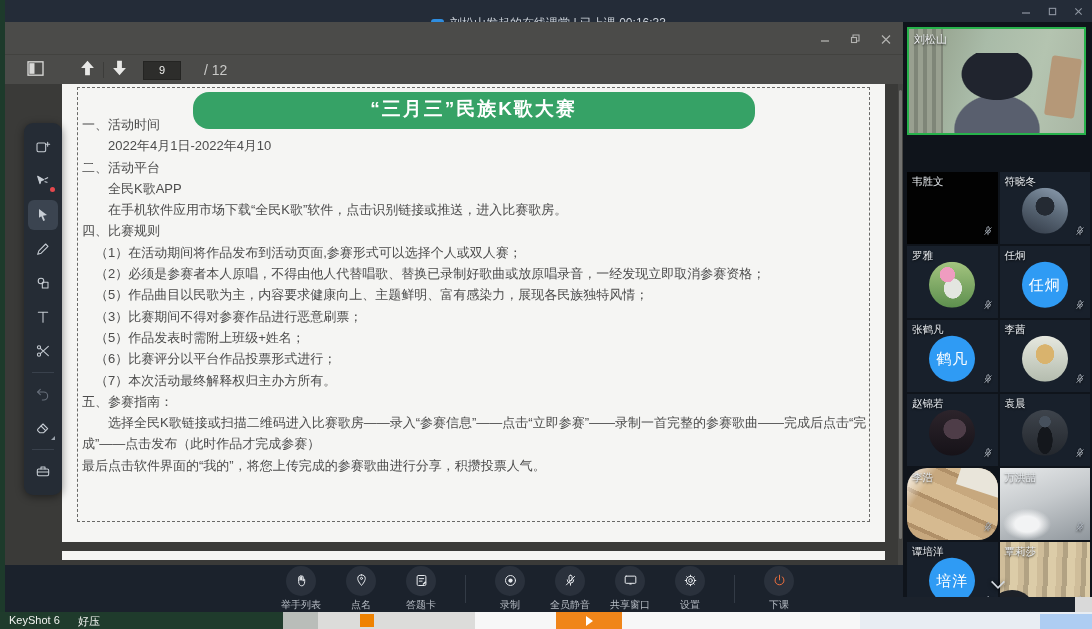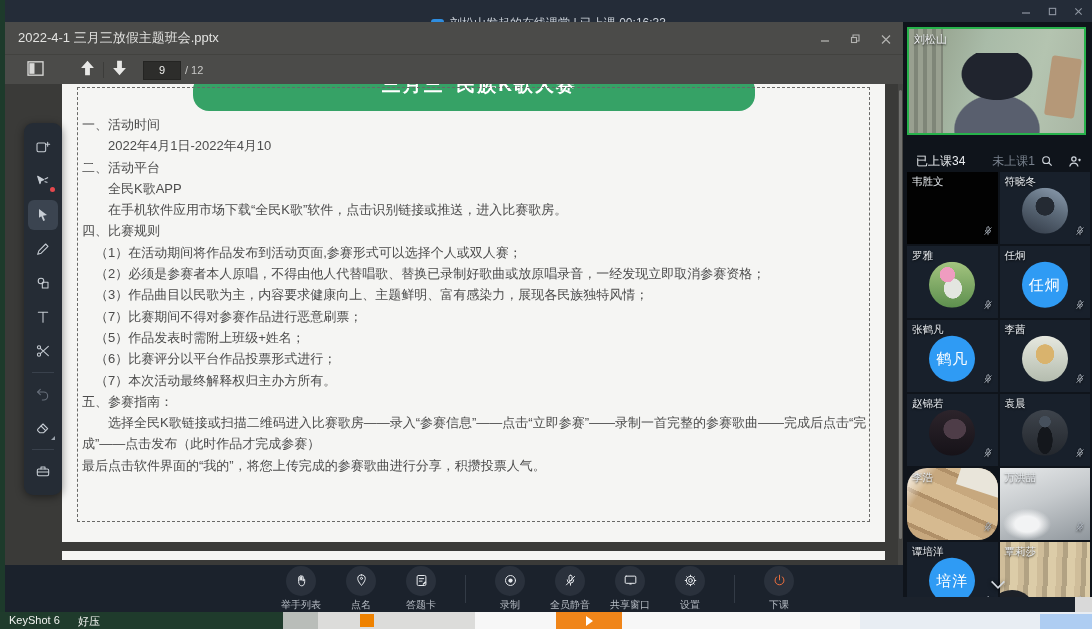--- a/index.html
+++ b/index.html
@@ -24,28 +24,28 @@
   .main-window{position:absolute;left:5px;top:22px;width:898px;height:590px;background:#3a3a38;}
   .doc-header{position:absolute;left:0;top:0;width:100%;height:32px;background:#4b4b49;}
   .doc-title{position:absolute;left:13px;top:7px;font-size:13px;color:#e3e3e1;}
   .doc-controls{position:absolute;right:12px;top:9px;display:flex;gap:20px;color:#b3b3b1;}
   .doc-nav{position:absolute;left:0;top:32px;width:100%;height:30px;background:#4b4b49;border-top:1px solid #42423f;display:flex;align-items:center;}
   .pane-toggle{margin-left:22px;}
   .nav-arrows{margin-left:36px;display:flex;align-items:center;gap:8px;}
   .nav-sep{width:1px;height:16px;background:#3c3c3a;}
   .page-box{margin-left:16px;width:36px;height:17px;background:#2d2d2b;border:1px solid #242422;
     color:#efefed;font-size:11px;display:flex;align-items:center;justify-content:center;}
-  .page-total{margin-left:4px;color:#c9c9c7;font-size:11px;}
+  .page-total{margin-left:23px;color:#c9c9c7;font-size:14px;}
   
   .canvas{position:absolute;left:0;top:62px;width:898px;height:481px;background:#3a3a38;overflow:hidden;}
   .slide{position:absolute;left:57px;top:-10px;width:823px;height:468px;background:#f5f5f3;}
   .banner{
-    position:absolute;left:50%;transform:translateX(-50%);top:0;width:562px;height:37px;
-    border-radius:16px;display:flex;align-items:flex-end;justify-content:center;
-    color:#fff;font-size:19px;font-weight:bold;letter-spacing:2px;padding-bottom:13px;box-sizing:border-box;
+    position:absolute;left:50%;transform:translateX(-50%);top:18px;width:562px;height:37px;
+    border-radius:16px;display:flex;align-items:center;justify-content:center;
+    color:#fff;font-size:19px;font-weight:bold;letter-spacing:2px;padding-bottom:4px;box-sizing:border-box;
   }
   .dashed-box{position:absolute;left:15px;right:15px;top:13px;height:435px;border:1px dashed #696967;box-sizing:border-box;}
   .slide-text{position:absolute;left:20px;right:12px;top:40px;font-size:13px;line-height:21.3px;color:#4c4c4c;}
   .slide-text p{margin:0;white-space:pre-wrap;}
   .next-strip{position:absolute;left:57px;top:467px;width:823px;height:9px;background:#f5f5f3;}
   .vscroll{position:absolute;right:0;top:0;width:5px;height:100%;background:#454543;}
   .vscroll .thumb{position:absolute;left:1px;right:1px;top:6px;bottom:26px;background:#72726f;border-radius:2px;}
   
   .float-toolbar{
     position:absolute;left:19px;top:101px;width:38px;background:#252c35;border-radius:9px;
@@ -142,21 +142,20 @@
     <span class="wc">
         <svg width="9" height="9" viewBox="0 0 10 10">
           <path d="M1.5 1.5l7 7M8.5 1.5l-7 7" stroke="currentColor" stroke-width="1.2"></path>
         </svg>
       </span>
   </span>
 </div>
 
 <div class="main-window">
   <div class="doc-header">
-    <span class="doc-title">2022-4-1 三月三放假主题班会.pptx</span>
     <span class="doc-controls">
       <span><svg width="10" height="12" viewBox="0 0 10 12">
             <path d="M1 8h8" stroke="currentColor" stroke-width="1.3"></path>
           </svg></span>
       <span><svg width="11" height="12" viewBox="0 0 11 12">
             <path d="M3 4V2h6v6H7" fill="none" stroke="currentColor" stroke-width="1.1"></path>
             <rect x="1.5" y="4.5" width="5" height="5" fill="none" stroke="currentColor" stroke-width="1.1"></rect>
           </svg></span>
       <span><svg width="10" height="12" viewBox="0 0 10 12">
             <path d="M1 2.5l8 8M9 2.5l-8 8" stroke="currentColor" stroke-width="1.2"></path>
@@ -192,22 +191,22 @@
       <div class="dashed-box"></div>
       <div class="slide-text" id="slide-text">
           <p>一、活动时间</p>
           <p>　　2022年4月1日-2022年4月10</p>
           <p>二、活动平台</p>
           <p>　　全民K歌APP</p>
           <p>　　在手机软件应用市场下载“全民K歌”软件，点击识别链接或推送，进入比赛歌房。</p>
           <p>四、比赛规则</p>
           <p>　（1）在活动期间将作品发布到活动页面,参赛形式可以选择个人或双人赛；</p>
           <p>　（2）必须是参赛者本人原唱，不得由他人代替唱歌、替换已录制好歌曲或放原唱录音，一经发现立即取消参赛资格；</p>
-          <p>　（3）作品曲目以民歌为主，内容要求健康向上、主题鲜明、富有感染力，展现各民族独特风情；</p>
-          <p>　（7）比赛期间不得对参赛作品进行恶意刷票；</p>
+          <p>　（5）作品曲目以民歌为主，内容要求健康向上、主题鲜明、富有感染力，展现各民族独特风情；</p>
+          <p>　（3）比赛期间不得对参赛作品进行恶意刷票；</p>
           <p>　（5）作品发表时需附上班级+姓名；</p>
           <p>　（6）比赛评分以平台作品投票形式进行；</p>
           <p>　（7）本次活动最终解释权归主办方所有。</p>
           <p>五、参赛指南：</p>
           <p>　　选择全民K歌链接或扫描二维码进入比赛歌房——录入“参赛信息”——点击“立即参赛”——录制一首完整的参赛歌曲——完成后点击“完成”——点击发布（此时作品才完成参赛）</p>
           <p>最后点击软件界面的“我的”，将您上传完成的参赛歌曲进行分享，积攒投票人气。</p>
         </div>
     </div>
     <div class="next-strip"></div>
     <div class="vscroll">
@@ -365,39 +364,20 @@
       </div>
     </div>
 </div>
 
 <div class="sidebar">
   <div class="teacher">
     <div class="curtain"></div>
     <div class="wardrobe"></div>
     <div class="person"></div>
     <span class="tname">刘松山</span>
-  </div>
-  <div class="roster-tabs">
-    <span class="tab-on">已上课34</span>
-    <span class="tab-off">未上课1</span>
-    <span class="roster-icons">
-      <span>
-          <svg width="14" height="14" viewBox="0 0 24 24" fill="none" stroke="currentColor" stroke-width="2">
-            <circle cx="10.5" cy="10.5" r="5.8"></circle>
-            <path d="M15 15l5 5"></path>
-          </svg>
-        </span>
-      <span>
-          <svg width="15" height="15" viewBox="0 0 24 24" fill="none" stroke="currentColor" stroke-width="2">
-            <circle cx="11" cy="8" r="3.4"></circle>
-            <path d="M4.5 20c.5-3.6 3.2-5.6 6.5-5.6s6 2 6.5 5.6"></path>
-            <path d="M18 9.5h4M20 7.5v4"></path>
-          </svg>
-        </span>
-    </span>
   </div>
   <div class="grid" id="roster-grid">
       <div class="tile black">
         <span class="pname">韦胜文</span>
         <span class="mic"><svg width="12" height="12" viewBox="0 0 24 24" fill="none" stroke="currentColor" stroke-width="1.6" stroke-linecap="round" stroke-linejoin="round">
             <rect x="9.6" y="3.5" width="4.8" height="9" rx="2.4"></rect>
             <path d="M6.8 11a5.2 5.2 0 0010.4 0M12 16.5v3"></path>
             <path d="M5.5 19L18.5 5.5"></path>
           </svg></span>
       </div>

